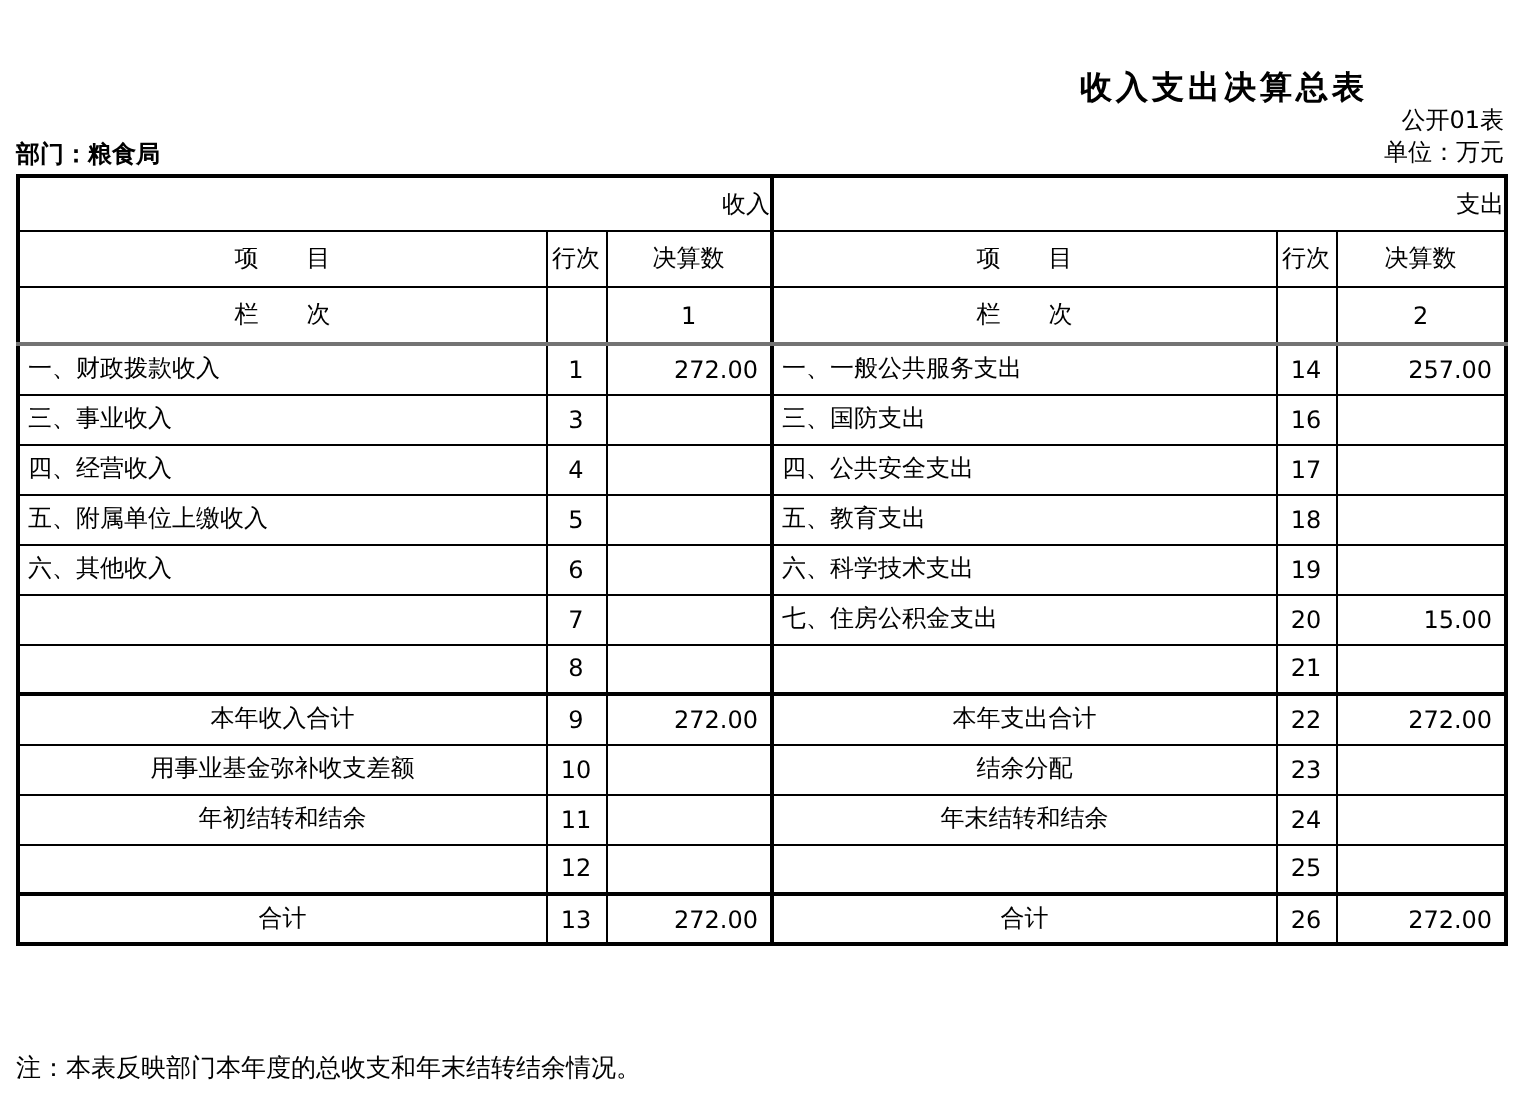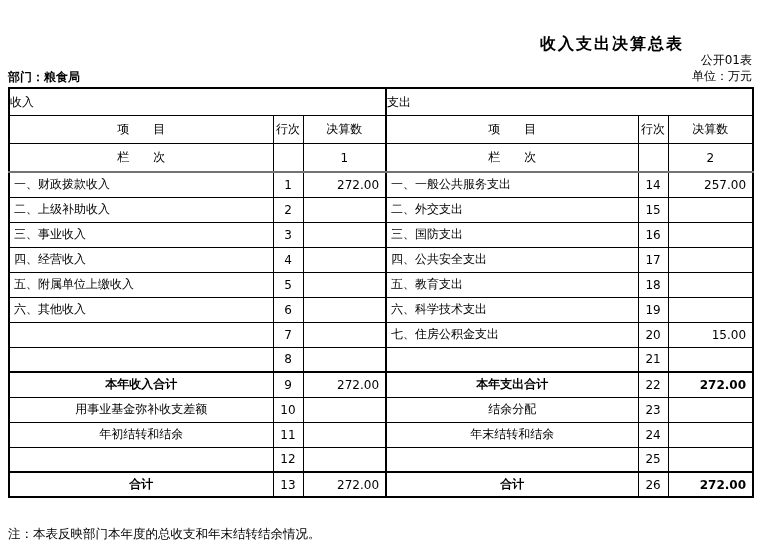--- a/index.html
+++ b/index.html
@@ -4,29 +4,29 @@
 <style>
   html,body{margin:0;padding:0;background:#fff;}
   body{width:760px;height:550px;position:relative;font-family:"DejaVu Sans","Liberation Sans",sans-serif;color:#000;}
   .title{position:absolute;top:34px;left:0;width:684px;text-align:right;font-size:16px;font-weight:bold;letter-spacing:2px;margin:0;}
   .doc-code{position:absolute;top:40px;right:8px;font-size:12px;text-align:left;margin-top:12px;}
   .dept{position:absolute;top:69px;left:8px;font-size:12px;font-weight:bold;}
   .unit{position:absolute;top:68px;right:8px;font-size:12px;text-align:right;}
   table{position:absolute;top:87px;left:8px;width:744px;border-collapse:collapse;table-layout:fixed;font-size:12px;}
   th,td{border:1px solid #000;padding:0;overflow:hidden;white-space:nowrap;font-weight:normal;}
   table{border:2px solid #000;}
-  thead tr.r-section th{height:26px;text-align:left;}
+  thead tr.r-section th{height:26px;text-align:right;}
   thead tr.r-cols th{height:27px;text-align:center;}
   thead tr.r-index th{height:27px;text-align:center;border-bottom:2px solid #737373;}
   tbody tr{height:25px;}
   td.item{text-align:left;padding-left:4px;}
   td.item.center{text-align:center;padding-left:0;}
   td.line{text-align:center;}
   td.amount{text-align:right;padding-right:6px;border-radius:11px;}
-  .bold{font-weight:bold;}
+  .bold{font-weight:normal;}
   .divider{border-left:2px solid #000;}
   tbody tr.thick-top td{border-top:2px solid #000;}
   .note{position:absolute;top:526px;left:8px;font-size:12.5px;}
 </style>
 </head>
 <body>
 
 <h1 class="title">收入支出决算总表</h1>
 <div class="doc-code">公开01表</div>
 <div class="dept">部门：粮食局</div>
@@ -64,28 +64,20 @@
     </tr>
   </thead>
   <tbody id="rows">
       <tr>
         <td class="item">一、财政拨款收入</td>
         <td class="line">1</td>
         <td class="amount">272.00</td>
         <td class="item divider">一、一般公共服务支出</td>
         <td class="line">14</td>
         <td class="amount">257.00</td>
-      </tr>
-      <tr>
-        <td class="item">二、上级补助收入</td>
-        <td class="line">2</td>
-        <td class="amount"></td>
-        <td class="item divider">二、外交支出</td>
-        <td class="line">15</td>
-        <td class="amount"></td>
       </tr>
       <tr>
         <td class="item">三、事业收入</td>
         <td class="line">3</td>
         <td class="amount"></td>
         <td class="item divider">三、国防支出</td>
         <td class="line">16</td>
         <td class="amount"></td>
       </tr>
       <tr>

